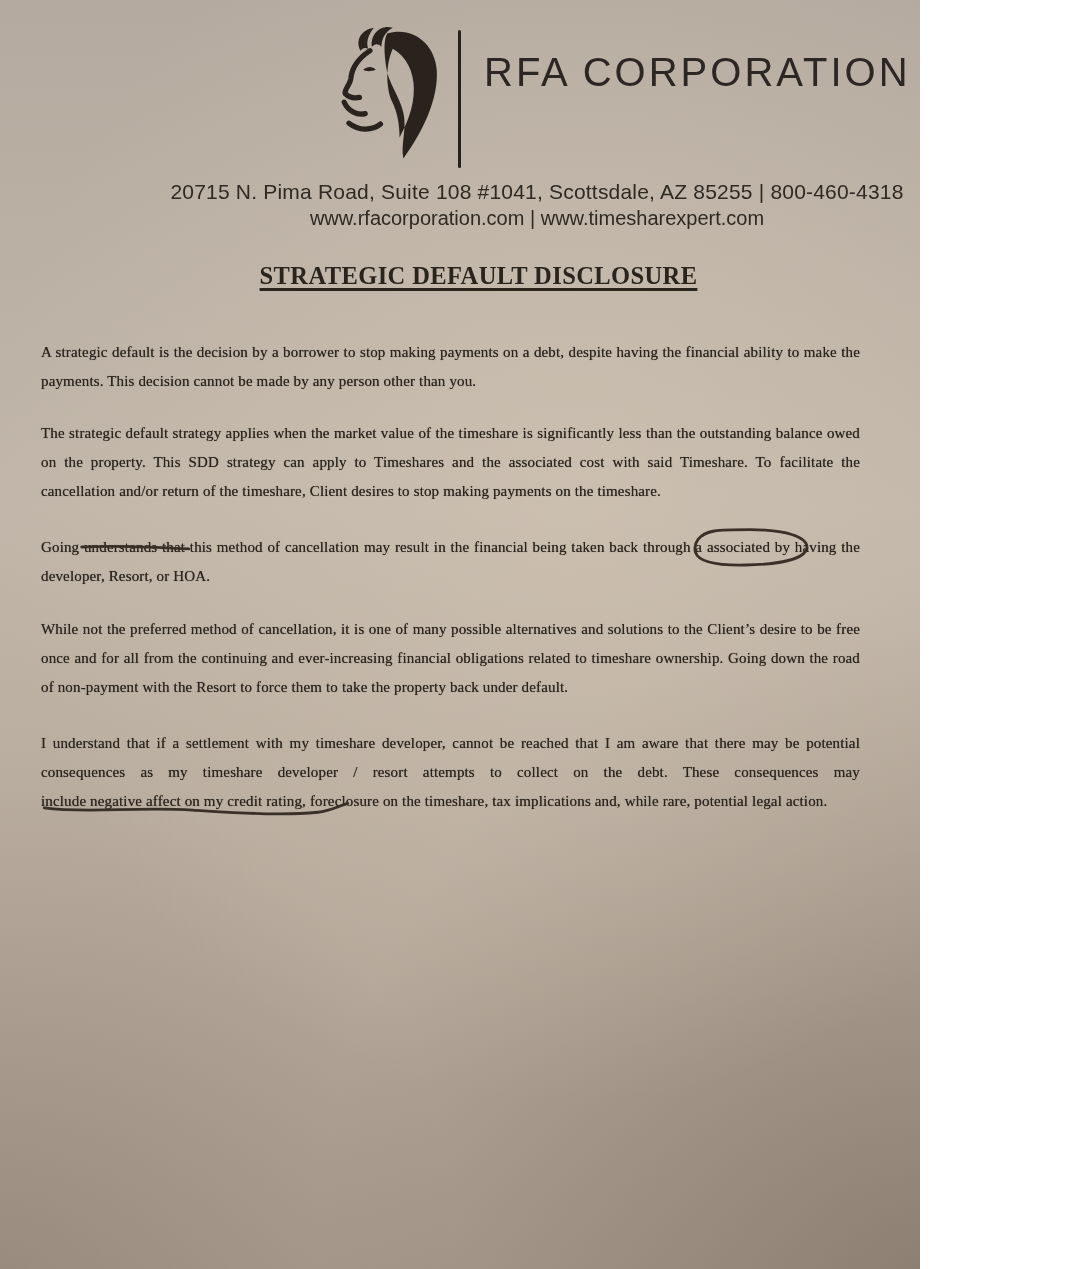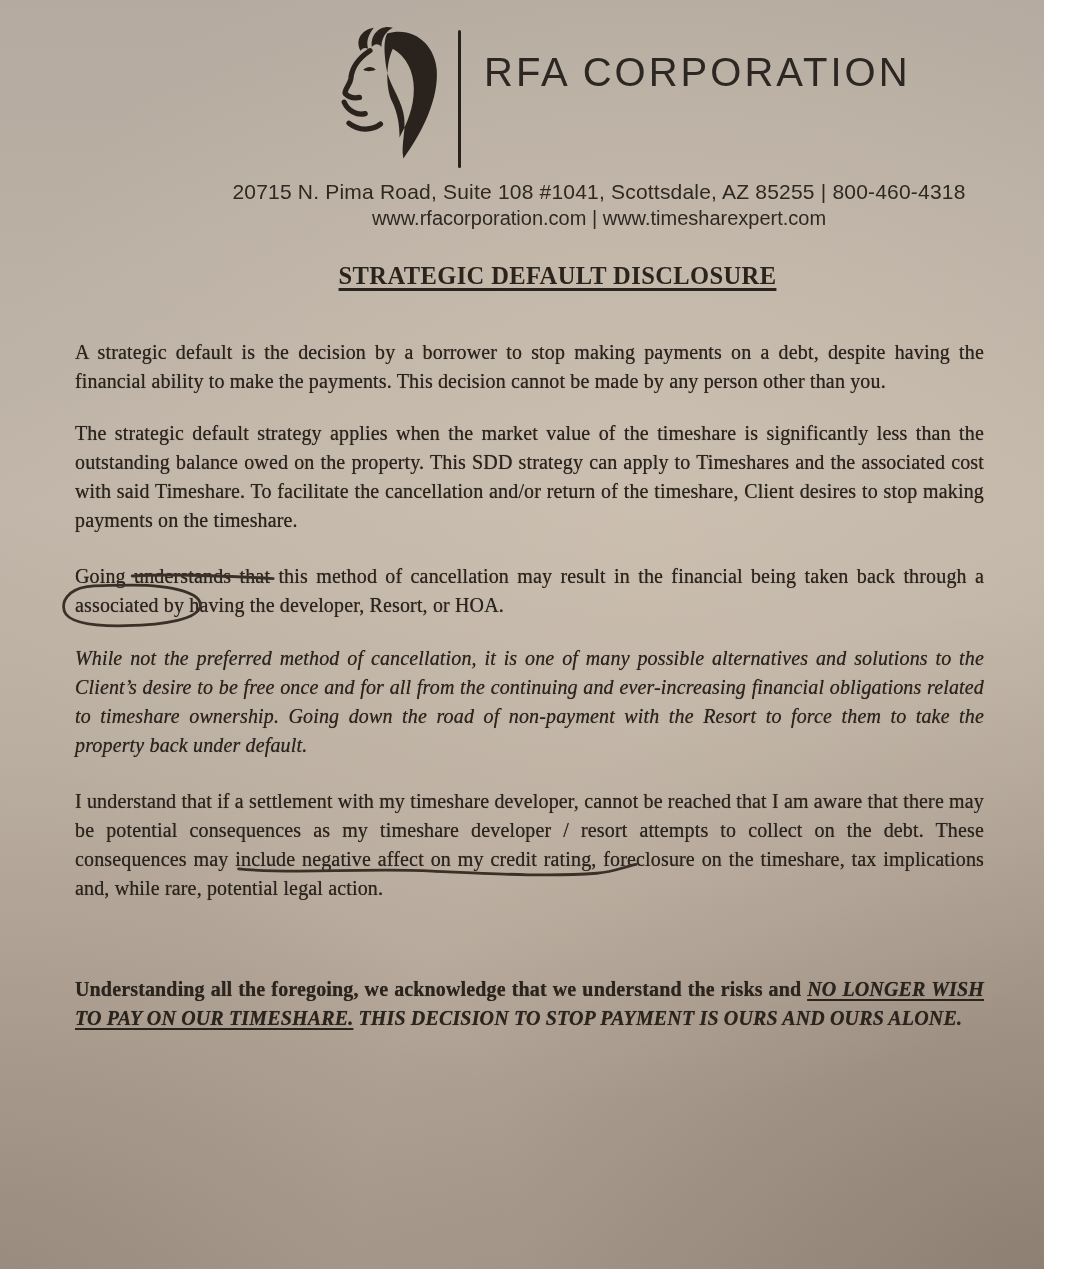--- a/index.html
+++ b/index.html
@@ -1,18 +1,18 @@
 <!DOCTYPE html>
 <html><head>
 <meta charset="utf-8">
 <style>
   html,body{margin:0;padding:0;}
   .page{
     position:relative;
-    width:1044px;height:1269px;
+    width:920px;height:1269px;
     overflow:hidden;
     background:
       radial-gradient(90% 70% at 62% 38%, rgba(214,200,184,0.50), rgba(214,200,184,0) 70%),
       radial-gradient(120% 95% at 100% 100%, rgba(62,47,36,0.26), rgba(62,47,36,0) 55%),
       radial-gradient(100% 80% at 0% 100%, rgba(70,56,44,0.16), rgba(70,56,44,0) 50%),
       linear-gradient(180deg,#b4aa9f 0%,#c1b6a9 40%,#b5a89a 75%,#a99c8e 100%);
     font-family:"Liberation Serif", serif;
     color:#2b241d;
   }
   
@@ -20,35 +20,35 @@
   .lion{position:absolute;left:328px;top:0;width:124px;height:148px;}
   .logo-divider{position:absolute;left:458px;top:8px;width:3px;height:138px;background:#27211b;border-radius:2px;}
   .brand{position:absolute;left:484px;top:28px;font-family:"Liberation Sans",sans-serif;}
   .company-name{font-size:40px;font-weight:300;letter-spacing:3px;color:#2c2723;}
   .tagline{margin-top:9px;font-size:17px;letter-spacing:1.6px;color:#564e46;}
   .contact{margin-top:8px;text-align:center;transform:translateX(77px);
     font-family:"Liberation Sans",sans-serif;color:#2f2922;}
   .address{font-size:21px;letter-spacing:.2px;}
   .websites{font-size:20px;margin-top:3px;}
   
-  .doc-body{padding:0 60px 0 65px;margin-left:10px;}
+  .doc-body{padding:0 60px 0 41px;}
   .doc-title{
     margin:32px 0 0 0;text-align:center;transform:translateX(28px);
     font-size:24.5px;font-weight:700;letter-spacing:.4px;
     text-decoration:underline;text-decoration-thickness:2.5px;text-underline-offset:4px;
   }
   .doc-body p{
     margin:0;text-align:justify;
-    font-size:20px;line-height:29px;letter-spacing:.15px;
+    font-size:15px;line-height:29px;letter-spacing:.15px;
     text-shadow:0 0 .7px rgba(43,36,29,.75);
   }
   .p1{margin-top:48px !important;}
   .p2{margin-top:23px !important;}
   .p3{margin-top:27px !important;}
-  .p4{margin-top:24px !important;font-style:italic;}
+  .p4{margin-top:24px !important;}
   .p5{margin-top:27px !important;}
   .p6{margin-top:79px !important;}
   .p7{margin-top:72px !important;font-weight:700;font-size:22.5px;}
   .em-underline{font-style:italic;text-decoration:underline;text-decoration-thickness:2px;text-underline-offset:3px;}
   .em-italic{font-style:italic;}
   
   .ann{position:relative;white-space:nowrap;}
   .ann > svg{position:absolute;overflow:visible;pointer-events:none;}
   .ann path{fill:none;stroke:#3a3028;stroke-width:2.8;stroke-linecap:round;}
   .strike-svg{left:-4px;top:0;width:calc(100% + 10px);height:100%;}
@@ -102,16 +102,15 @@
             <path vector-effect="non-scaling-stroke" d="M38,6 C10,10 2,26 6,38 C11,52 40,58 92,57 C150,56 192,48 196,32 C199,15 160,4 100,4 C72,4 52,4 38,6"></path>
           </svg></span><span> having the developer, Resort, or HOA.</span></p>
 
     <p class="p4">While not the preferred method of cancellation, it is one of many possible alternatives and solutions to the Client’s desire to be free once and for all from the continuing and ever-increasing financial obligations related to timeshare ownership. Going down the road of non-payment with the Resort to force them to take the property back under default.</p>
 
     <p class="p5"><span>I understand that if a settlement with my timeshare developer, cannot be reached that I am aware that there may be potential consequences as my timeshare developer / resort attempts to collect on the debt. These consequences may </span><span class="ann"><span>include negative affect on my credit rating,</span><svg class="wave-svg" viewBox="0 0 500 30" preserveAspectRatio="none" aria-hidden="true">
             <path vector-effect="non-scaling-stroke" d="M2,8 C70,16 150,6 240,11 C320,15 385,19 442,14 C462,12 474,6 490,2"></path>
           </svg></span><span> foreclosure on the timeshare, tax implications and, while rare, potential legal action.</span></p>
 
 
-    <p class="p7"><span>Understanding all the foregoing, we acknowledge that we understand the risks and </span><span class="em-underline">NO LONGER WISH TO PAY ON OUR TIMESHARE.</span><span class="em-italic"> THIS DECISION TO STOP PAYMENT IS OURS AND OURS ALONE.</span></p>
   </main>
 
 </div>
 
 </body></html>

